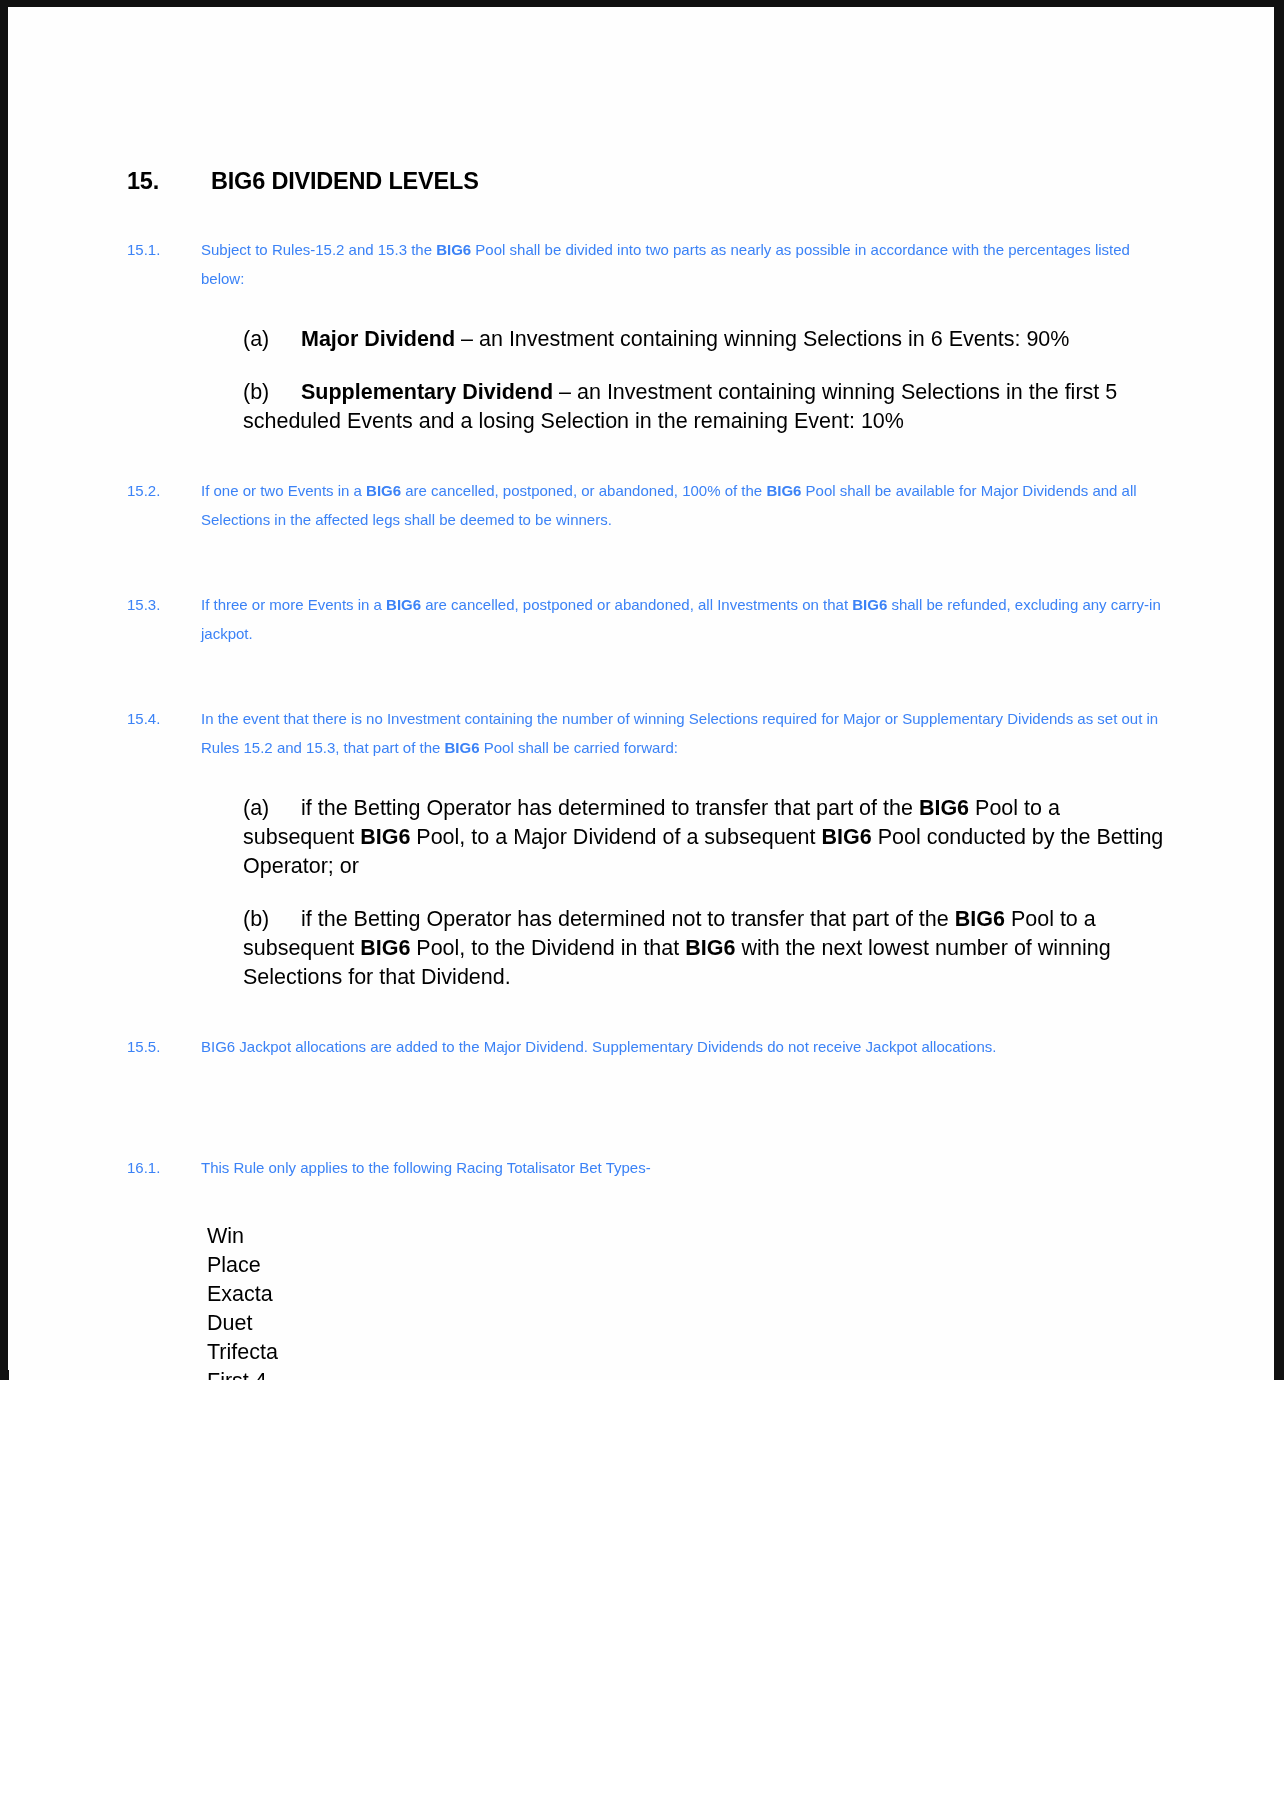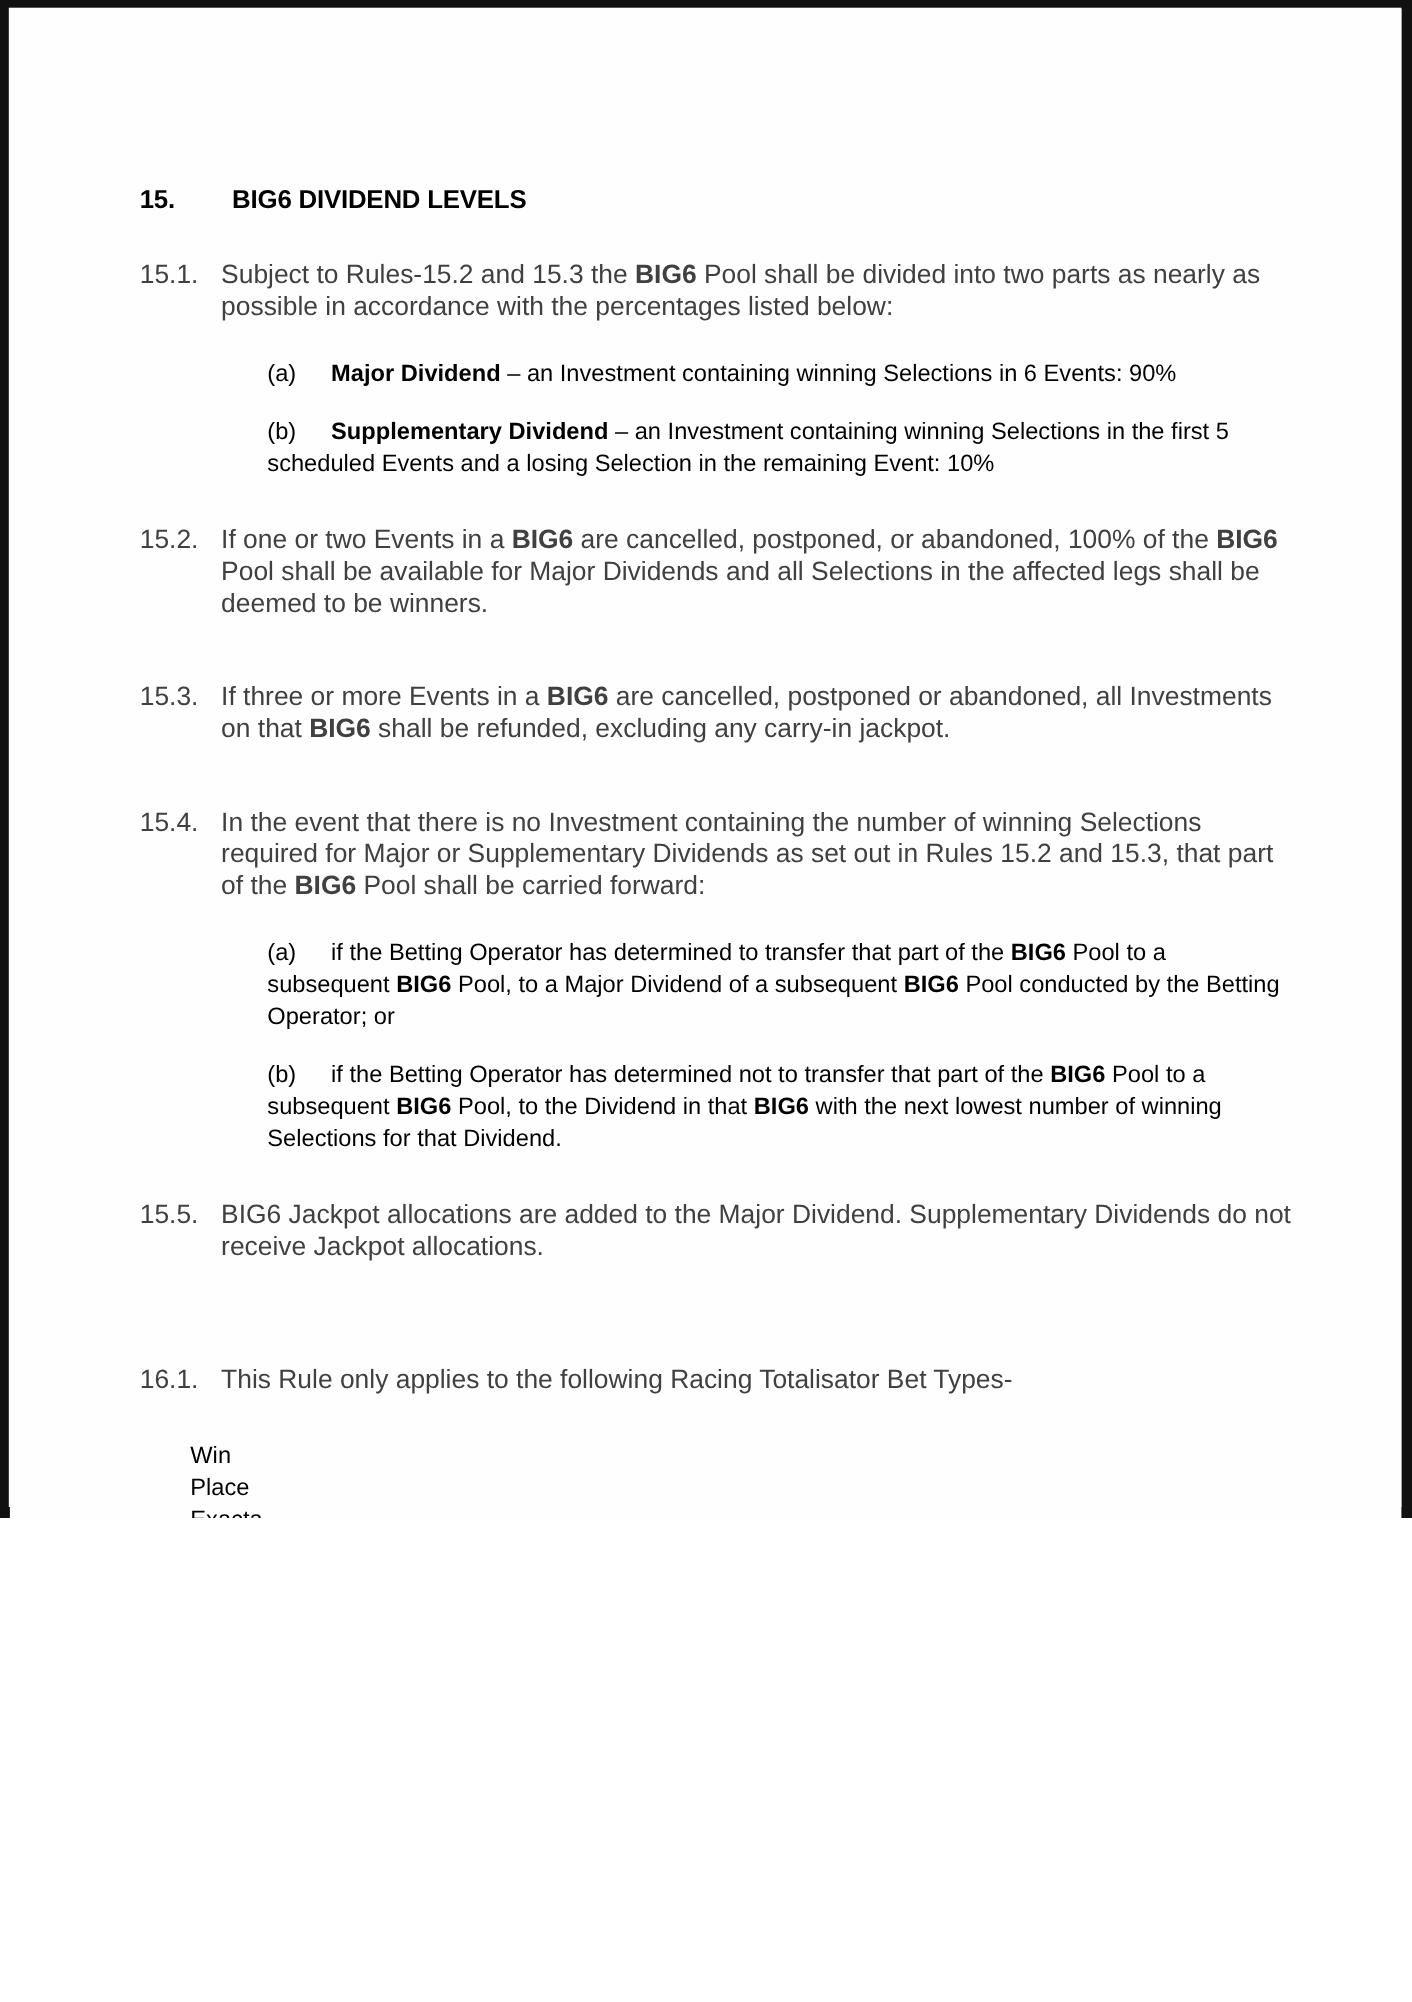--- a/index.html
+++ b/index.html
@@ -65,23 +65,23 @@
     width: 84px;
     flex: 0 0 84px;
   }
   .section-heading .sh-title {
     flex: 1 1 auto;
   }
 
   .clause {
     display: flex;
     align-items: baseline;
-    font-size: 24px;
+    font-size: 15px;
     line-height: 29px;
-    color: #404040;
+    color: #3b82f6;
   }
   .clause .cl-num {
     width: 74px;
     flex: 0 0 74px;
     white-space: nowrap;
   }
   .clause .cl-body {
     flex: 1 1 auto;
     text-align: left;
   }
@@ -93,21 +93,21 @@
     color: #000;
     position: relative;
     padding-left: 0;
   }
   .subclause .sc-label {
     display: inline-block;
     width: 58px;
   }
 
   .betlist {
-    margin-left: 46px;
+    margin-left: 80px;
     font-size: 21.5px;
     line-height: 29px;
     color: #000;
   }
   .betlist div { white-space: nowrap; }
 
   .page-footer {
     position: absolute;
     left: 118px;
     bottom: 92px;

